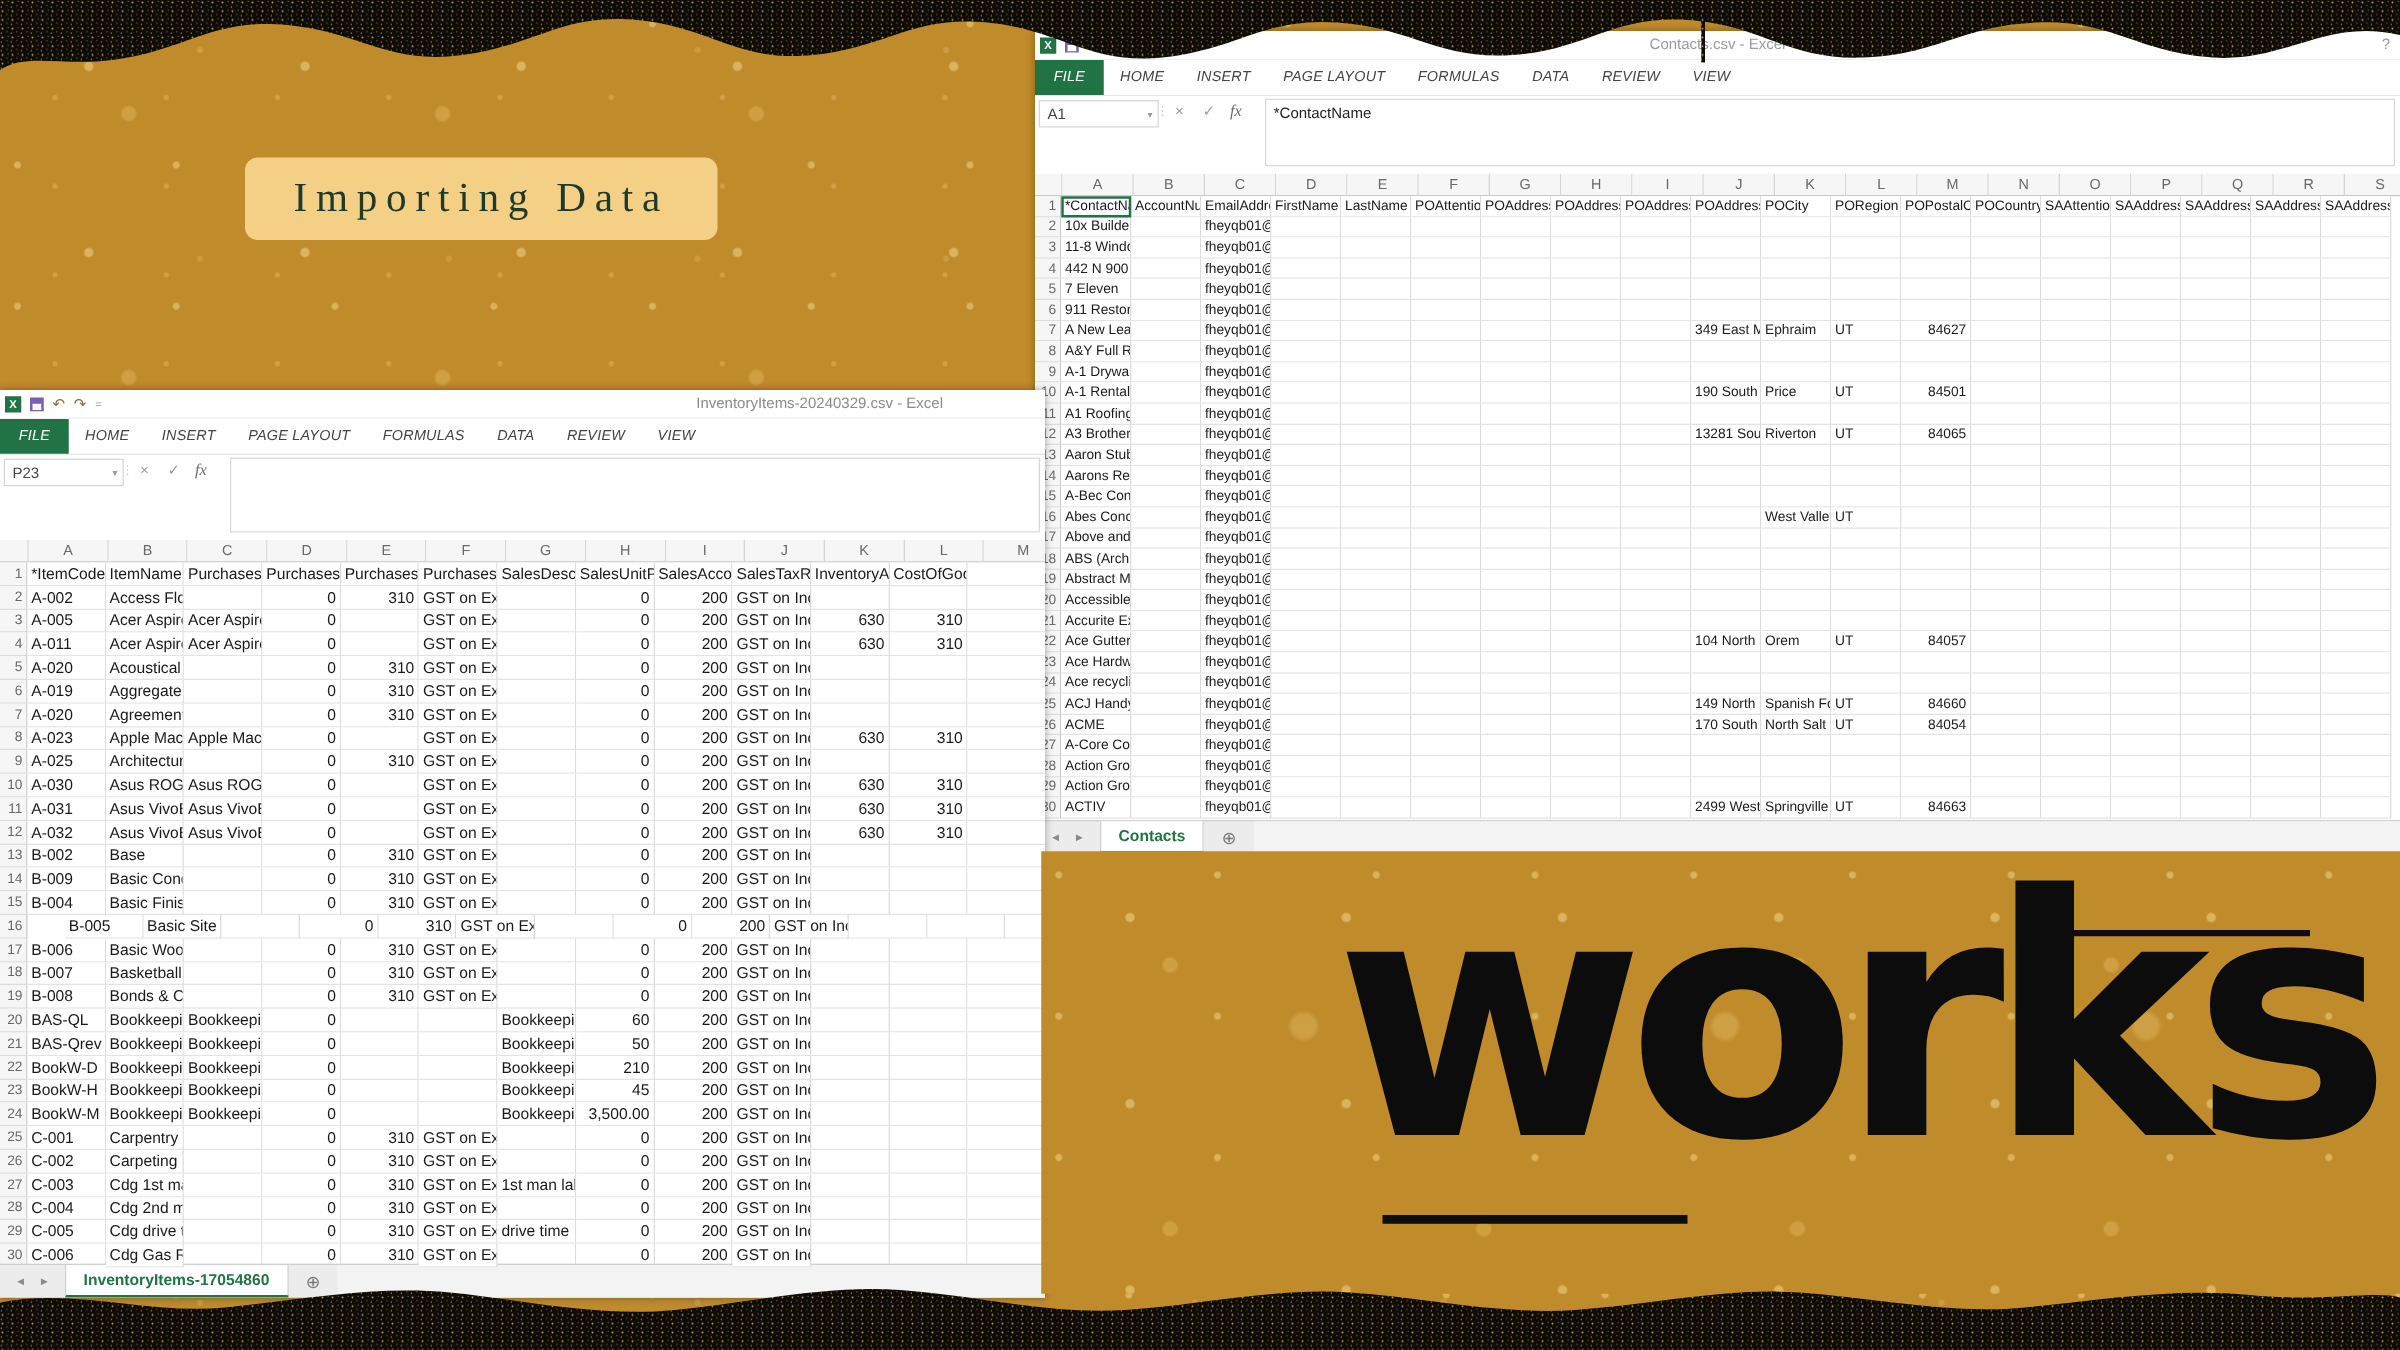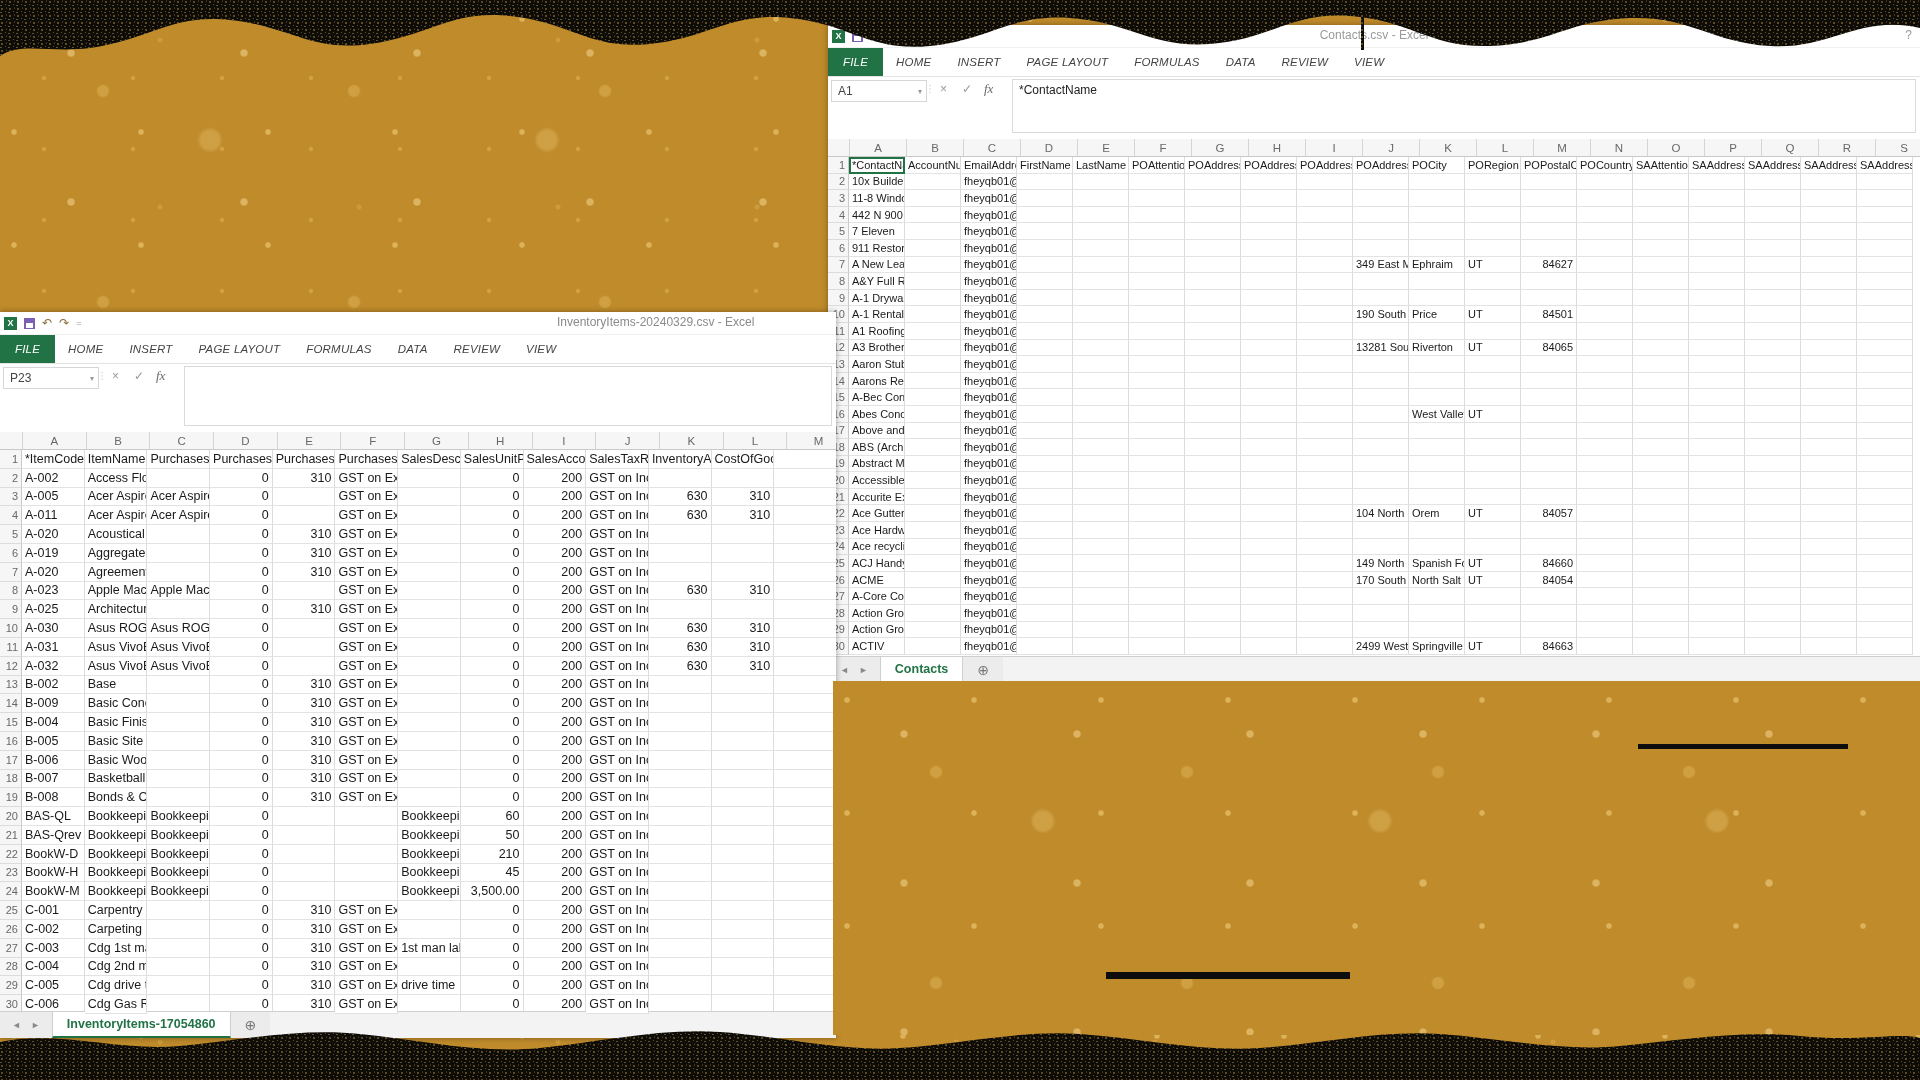--- a/index.html
+++ b/index.html
@@ -99,20 +99,23 @@
     display:flex;align-items:center;padding:0 14px;}
   .addsheet{display:flex;align-items:center;color:#777;font-size:14px;padding:0 14px;}
   .tabfill{flex:1;background:#f3f3f3;}
 </style>
 </head>
 <body>
 
 <div class="stage">
   <div class="goldbg"></div>
 
+  <div class="pill">
+    <span>Importing Data</span>
+  </div>
 
   <div class="xwin left">
     <div class="titlebar">
       <span class="qat">
         <span class="xlogo">X</span>
         <span class="saveic"></span>
         <span class="uricon">↶</span>
         <span class="uricon">↷</span>
         <span class="qdash">=</span>
       </span>
@@ -721,21 +724,21 @@
             <span class="txt">GST on Income</span>
           </div>
           <div class="cell" style="width: 62.7px;"></div>
           <div class="cell" style="width: 62.7px;"></div>
           <div class="cell" style="width: 62.7px;"></div>
         </div>
         <div class="srow" style="height: 18.8px;">
           <div class="gut" style="width: 22px;">
             <span class="txt">16</span>
           </div>
-          <div class="cell" style="width: 62.7px;">
+          <div class="cell" style="width: 62.7px; margin-left: 30px;">
             <span class="txt">B-005</span>
           </div>
           <div class="cell spill" style="width: 62.7px;">
             <span class="txt">Basic Site Materials</span>
           </div>
           <div class="cell" style="width: 62.7px;"></div>
           <div class="cell num" style="width: 62.7px;">
             <span class="txt">0</span>
           </div>
           <div class="cell num" style="width: 62.7px;">
@@ -2285,20 +2288,21 @@
         <span>►</span>
       </span>
       <span class="stab">Contacts</span>
       <span class="addsheet">⊕</span>
       <span class="tabfill"></span>
     </div>
   </div>
 
   <div class="overlaygold"></div>
   <div class="scriptdash"></div>
+  <div class="bigword">works</div>
   <div class="bigunderline"></div>
 
   <svg class="wave top" width="1920" height="72" viewBox="0 0 1920 72">
     <defs>
       <pattern id="glit" width="8" height="7" patternUnits="userSpaceOnUse">
         <rect width="8" height="7" fill="#0e0c09"></rect>
         <circle cx="2" cy="2" r="0.8" fill="#c89b3e"></circle>
         <circle cx="5.5" cy="4.5" r="0.6" fill="#6e5520"></circle>
         <circle cx="1" cy="5.5" r="0.5" fill="#e8c878"></circle>
         <circle cx="6.5" cy="1" r="0.5" fill="#9a7a2e"></circle>

